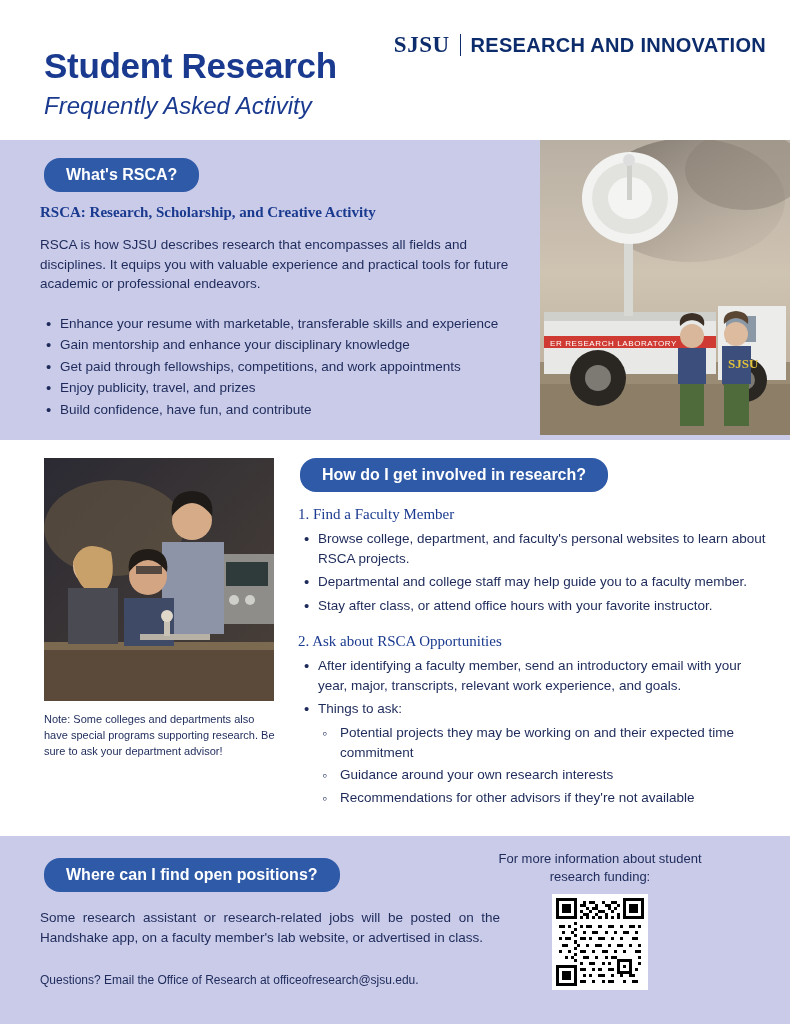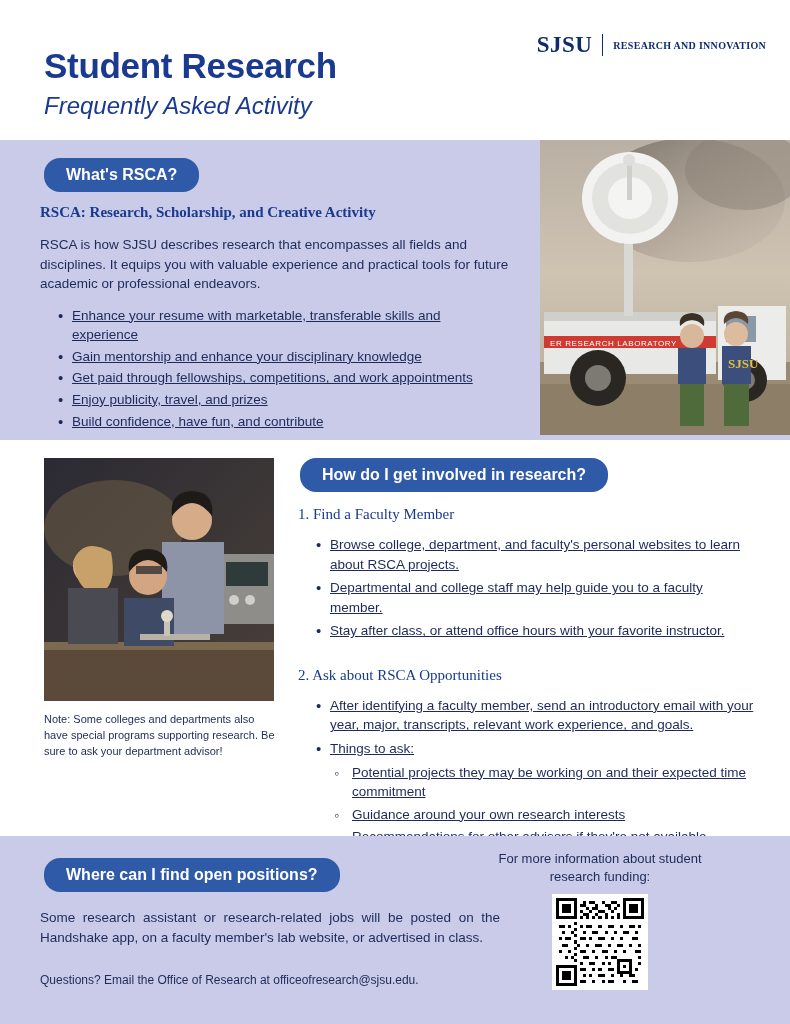--- a/index.html
+++ b/index.html
@@ -37,22 +37,22 @@
     font-weight: bold;
     color: #0d2c6c;
     letter-spacing: 0.5px;
   }
   .brand-divider {
     width: 1px;
     height: 22px;
     background: #0d2c6c;
   }
   .brand-unit {
-    font-family: Liberation Serif, serif;
-    font-size: 10px;
+    font-family: Liberation Sans, sans-serif;
+    font-size: 20px;
     font-weight: bold;
     color: #0d2c6c;
     letter-spacing: 0.3px;
   }
   .title-block {
     position: absolute;
     left: 44px;
     top: 48px;
   }
   .title-main {
@@ -102,27 +102,26 @@
     font-family: "Liberation Serif", serif;
     font-size: 15px;
     font-weight: bold;
     color: #1a3a8f;
     margin-bottom: 14px;
   }
   .rsca-para {
     font-size: 13.5px;
     line-height: 1.45;
     color: #1d2a5a;
-    margin-bottom: 12px;
+    margin-bottom: 20px;
   }
   ul.dots {
     list-style: none;
-    margin: 12px;
+    margin: 0;
     padding: 0;
-    text-decoration: underline;
   }
   ul.dots > li {
     position: relative;
     padding-left: 20px;
     font-size: 13.5px;
     line-height: 1.45;
     color: #1d2a5a;
     margin-bottom: 2px;
   }
   ul.dots > li::before {

